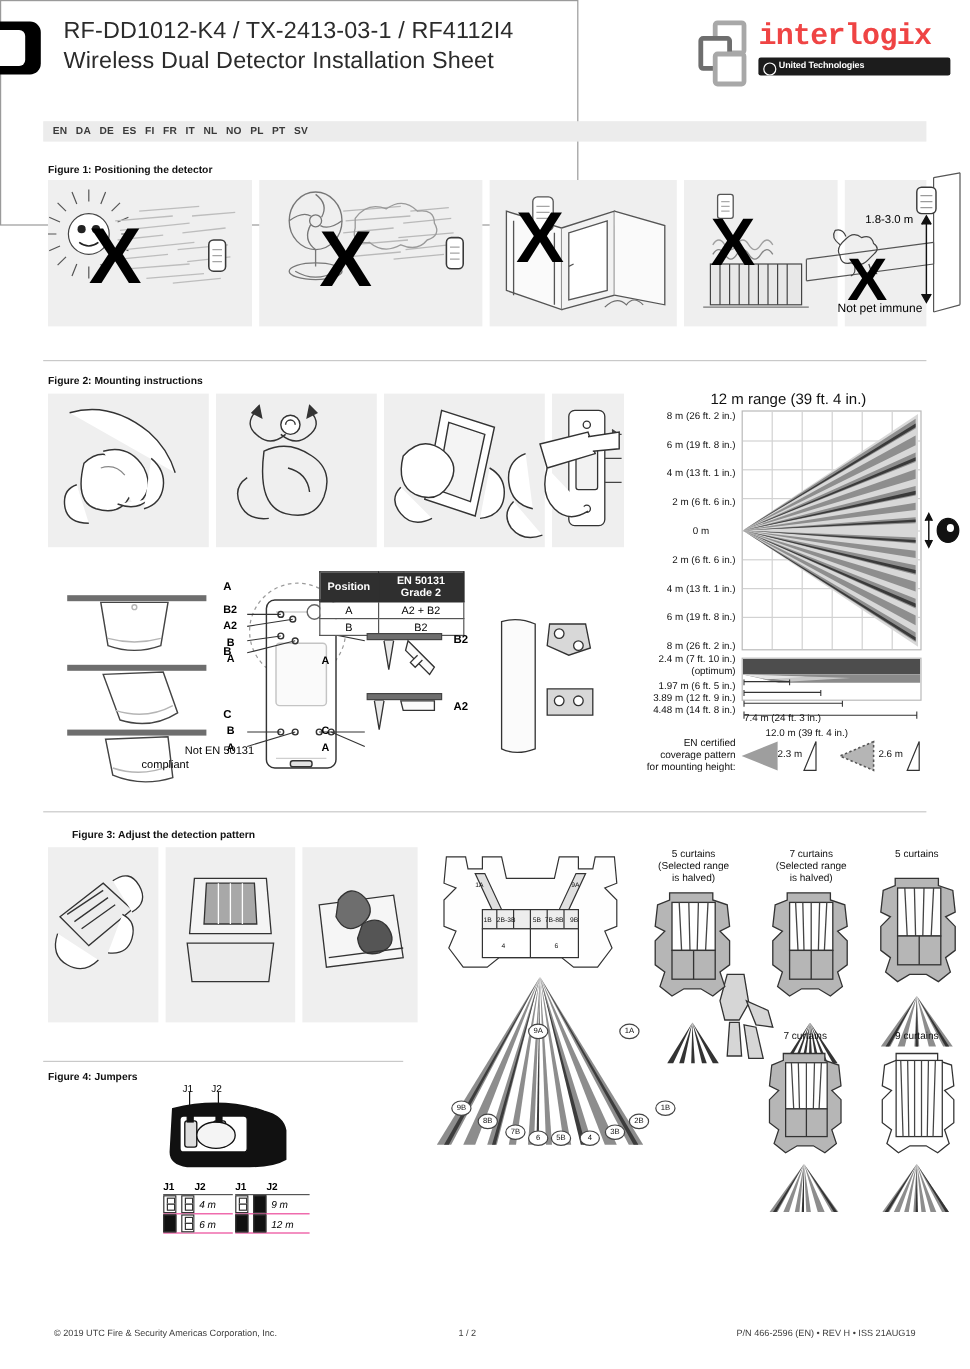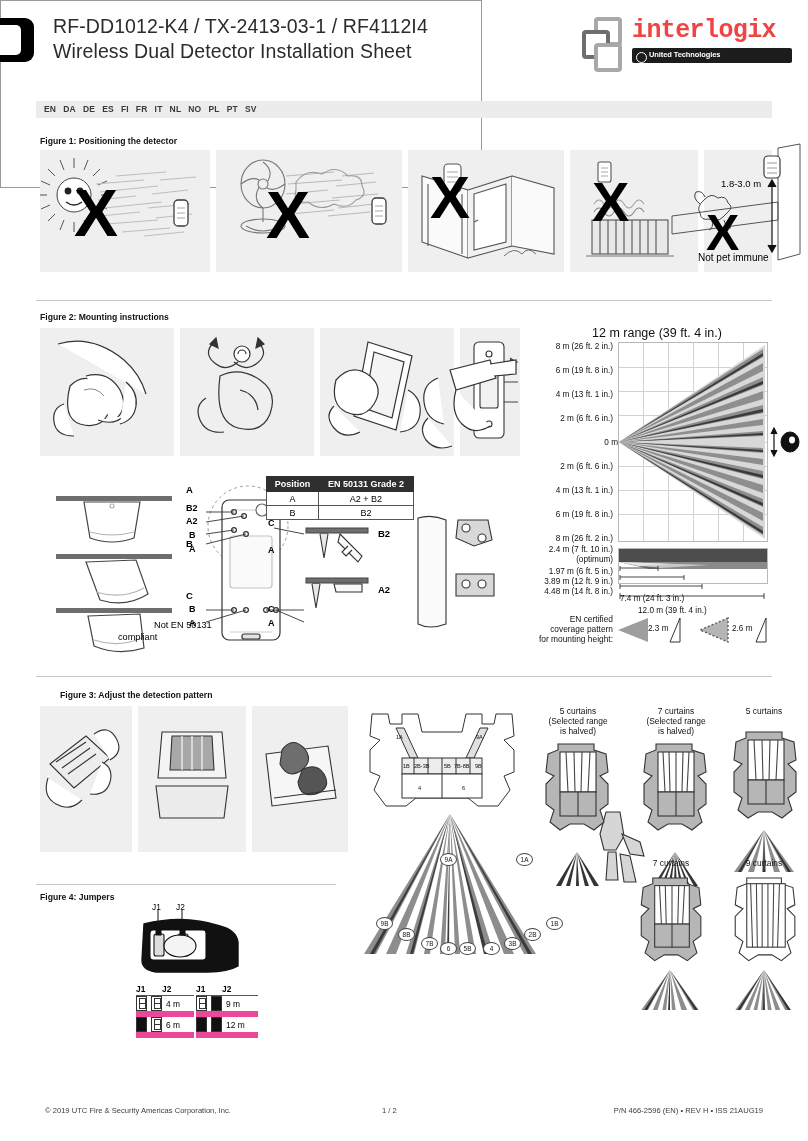--- a/index.html
+++ b/index.html
@@ -45,21 +45,21 @@
   .beamfan{position:absolute;left:0;top:0;width:100%;height:100%;}
   .sideview{position:absolute;border:1px solid #b9b9b9;background:#fff;overflow:hidden;}
   .axis-note{position:absolute;font-size:8.2px;white-space:nowrap;color:#111;}
   .en-note{position:absolute;font-size:8.4px;text-align:right;line-height:10.5px;color:#111;white-space:nowrap;}
   
   table.pos{position:absolute;border-collapse:collapse;font-size:9px;}
   table.pos th{background:#2f2f2f;color:#fff;border:1px solid #2f2f2f;padding:2px 6px;font-size:9px;}
   table.pos td{border:1px solid #555;padding:1.5px 6px;text-align:center;background:#fff;}
   
   .jtab{position:absolute;font-size:8.4px;}
-  .jtab .jrow{display:flex;align-items:center;height:15px;border-bottom:6px solid #ec4899;}
+  .jtab .jrow{display:flex;align-items:center;height:15px;border-bottom:1px solid #ec4899;font-style:italic;}
   .jtab .jhdr{font-weight:bold;height:13px;display:flex;align-items:center;border-bottom:1.4px solid #555;}
   .jp{width:9px;height:13px;border:1px solid #333;margin-right:4px;position:relative;background:#fff;}
   .jp.open:before,.jp.open:after{content:"";position:absolute;left:1.5px;width:5px;height:4px;border:1px solid #333;background:#fff;}
   .jp.open:before{top:1px;}
   .jp.open:after{bottom:1px;}
   .jp.short{background:#111;}
   .jval{font-size:8.4px;}
   
   .curtain-cap{position:absolute;font-size:8.4px;text-align:center;line-height:10px;color:#111;}
   
@@ -362,21 +362,21 @@
   <div class="lbl-b" style="left:186px;top:516px;font-size:9px;">A2</div>
   <div class="lbl-b" style="left:189px;top:530px;font-size:9px;">B</div>
   <div class="lbl-b" style="left:189px;top:544px;font-size:9px;">A</div>
   <div class="lbl-b" style="left:189px;top:604px;font-size:9px;">B</div>
   <div class="lbl-b" style="left:189px;top:618px;font-size:9px;">A</div>
   <div class="lbl-b" style="left:268px;top:518px;font-size:9px;">C</div>
   <div class="lbl-b" style="left:268px;top:545px;font-size:9px;">A</div>
   <div class="lbl-b" style="left:268px;top:604px;font-size:9px;">C</div>
   <div class="lbl-b" style="left:268px;top:618px;font-size:9px;">A</div>
 
-  <table class="pos" style="left:266px;top:476px;width:148px;">
+  <table class="pos" style="left:266px;top:476px;width:121px;">
     <tbody>
         <tr>
       <th>Position</th>
       <th>EN 50131 Grade 2</th>
     </tr>
     <tr>
       <td>A</td>
       <td>A2 + B2</td>
     </tr>
     <tr>
@@ -416,21 +416,21 @@
     </g>
   </svg>
 
   <div class="chart" style="left:520px;top:326px;width:280px;height:330px;">
     <div class="chart-title" style="left:72px;top:0px;">12 m range (39 ft. 4 in.)</div>
 
     <div class="ytick" style="left:0px;top:16px;width:93px;">8 m (26 ft. 2 in.)</div>
     <div class="ytick" style="left:0px;top:40px;width:93px;">6 m (19 ft. 8 in.)</div>
     <div class="ytick" style="left:0px;top:64px;width:93px;">4 m (13 ft. 1 in.)</div>
     <div class="ytick" style="left:0px;top:88px;width:93px;">2 m (6 ft. 6 in.)</div>
-    <div class="ytick" style="left:0px;top:112px;width:98px;">0 m</div>
+    <div class="ytick" style="left:0px;top:112px;width:71px;">0 m</div>
     <div class="ytick" style="left:0px;top:136px;width:93px;">2 m (6 ft. 6 in.)</div>
     <div class="ytick" style="left:0px;top:160px;width:93px;">4 m (13 ft. 1 in.)</div>
     <div class="ytick" style="left:0px;top:184px;width:93px;">6 m (19 ft. 8 in.)</div>
     <div class="ytick" style="left:0px;top:208px;width:93px;">8 m (26 ft. 2 in.)</div>
 
     <div class="plot" style="left:98px;top:16px;width:148px;height:198px;">
       <div class="grid-v" style="left:24px;"></div>
       <div class="grid-v" style="left:49px;"></div>
       <div class="grid-v" style="left:74px;"></div>
       <div class="grid-v" style="left:99px;"></div>

